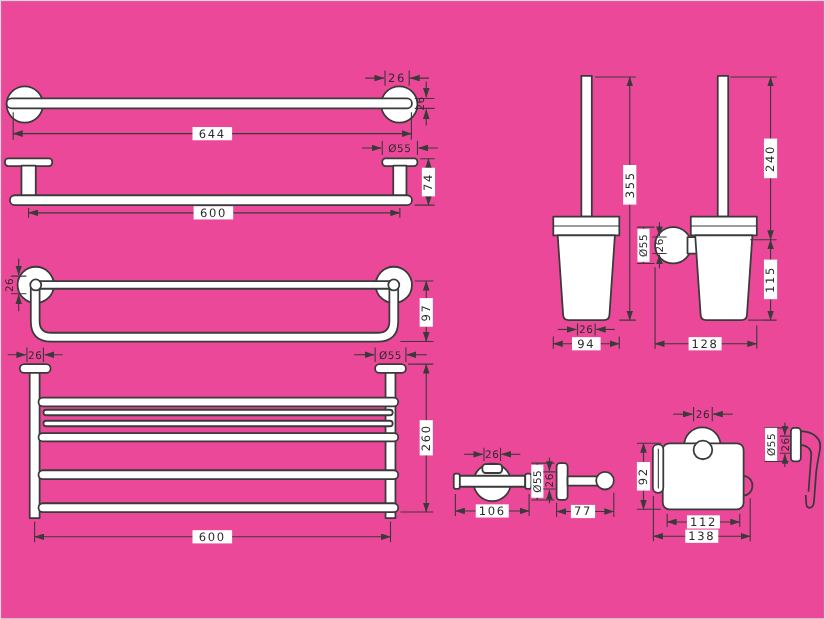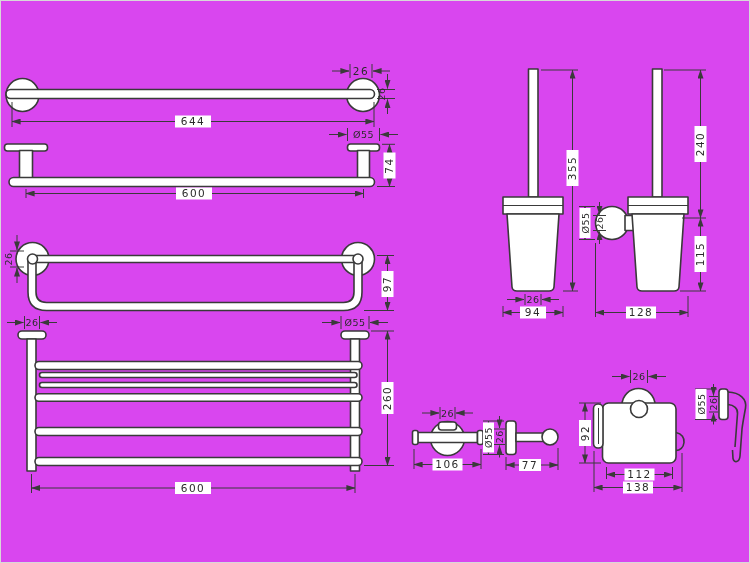--- a/index.html
+++ b/index.html
@@ -1,18 +1,18 @@
 <!DOCTYPE html>
 <html><head>
 <meta charset="utf-8">
 <style>
   html,body { margin:0; padding:0; background:#fff; }
   .page {
     position:relative; width:748px; height:561px;
-    background:#d946ef; border:1px solid #d8d8d8;
+    background:#ec4899; border:1px solid #d8d8d8;
     font-family:"DejaVu Sans", sans-serif;
   }
   svg { display:block; }
   .part   { fill:#ffffff; stroke:#3a3a3a; stroke-width:1.6; stroke-linejoin:round; }
   .thin   { fill:none;    stroke:#3a3a3a; stroke-width:1;   }
   .dim    { stroke:#3a3a3a; stroke-width:1; fill:none; }
   .gap    { fill:#ffffff; stroke:none; }
   .dimlbl { font-family:"DejaVu Sans", sans-serif; font-size:10.5px; letter-spacing:1.5px;
             fill:#2b2b2b; text-anchor:middle; }
   .sm     { font-size:9.5px; letter-spacing:0.5px; }

